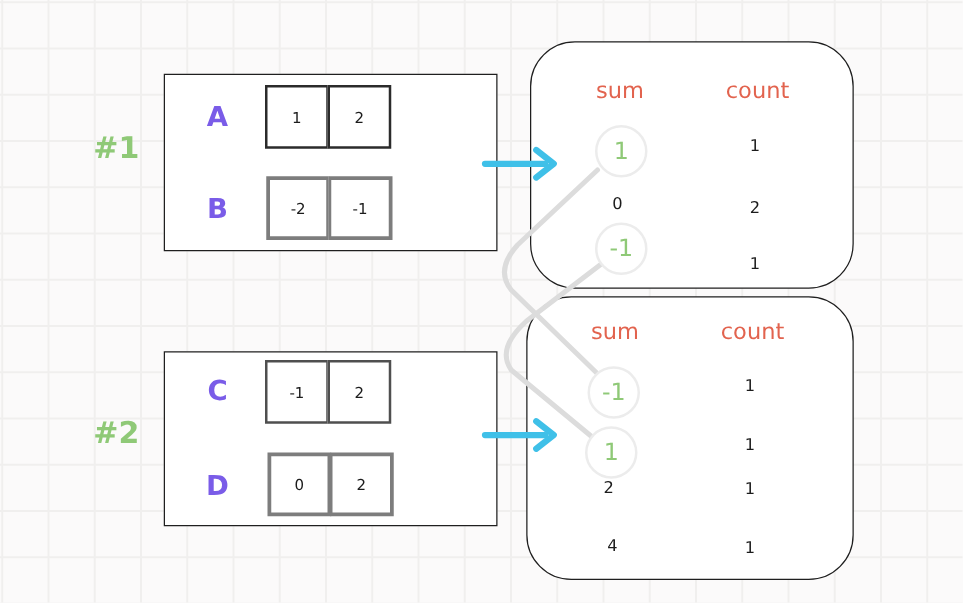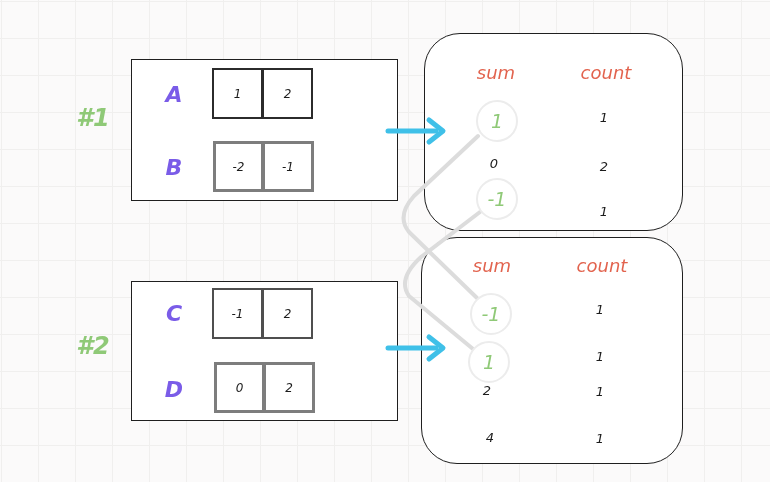--- a/index.html
+++ b/index.html
@@ -10,21 +10,21 @@
   }
   body{
     position:relative;
     background-color:#fbfafa;
     background-image:
       linear-gradient(#f0efee 1.5px, transparent 1.5px),
       linear-gradient(90deg, #f0efee 1.5px, transparent 1.5px);
     background-size:37px 37px;
     background-position:1px 1px;
   }
-  .abs{position:absolute;font-style:italic;}
+  .abs{position:absolute;}
   .center{display:flex;align-items:center;justify-content:center;text-align:center;}
 
   .group-box{
     border:1.6px solid #1f1f1f;
     background:#fff;
   }
   .result-box{
     border:1.7px solid #1f1f1f;
     border-radius:36px;
     background:#fff;

